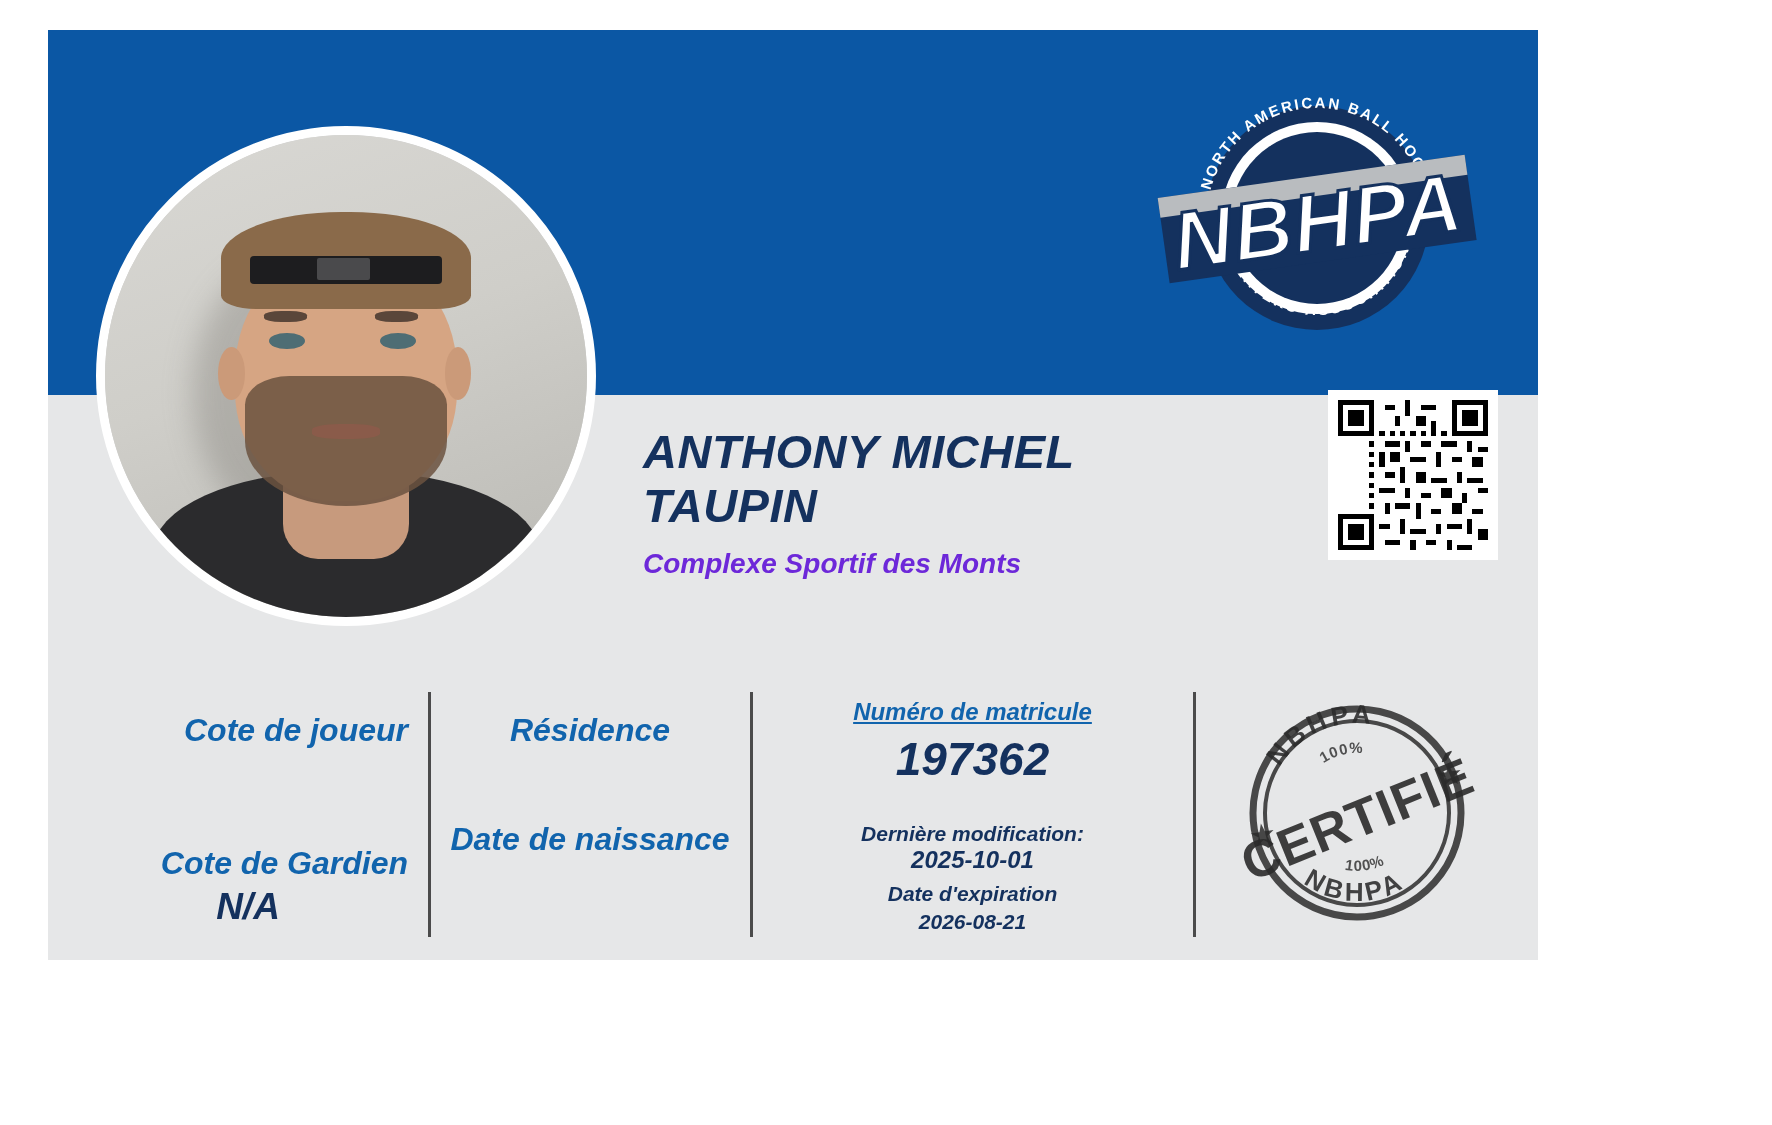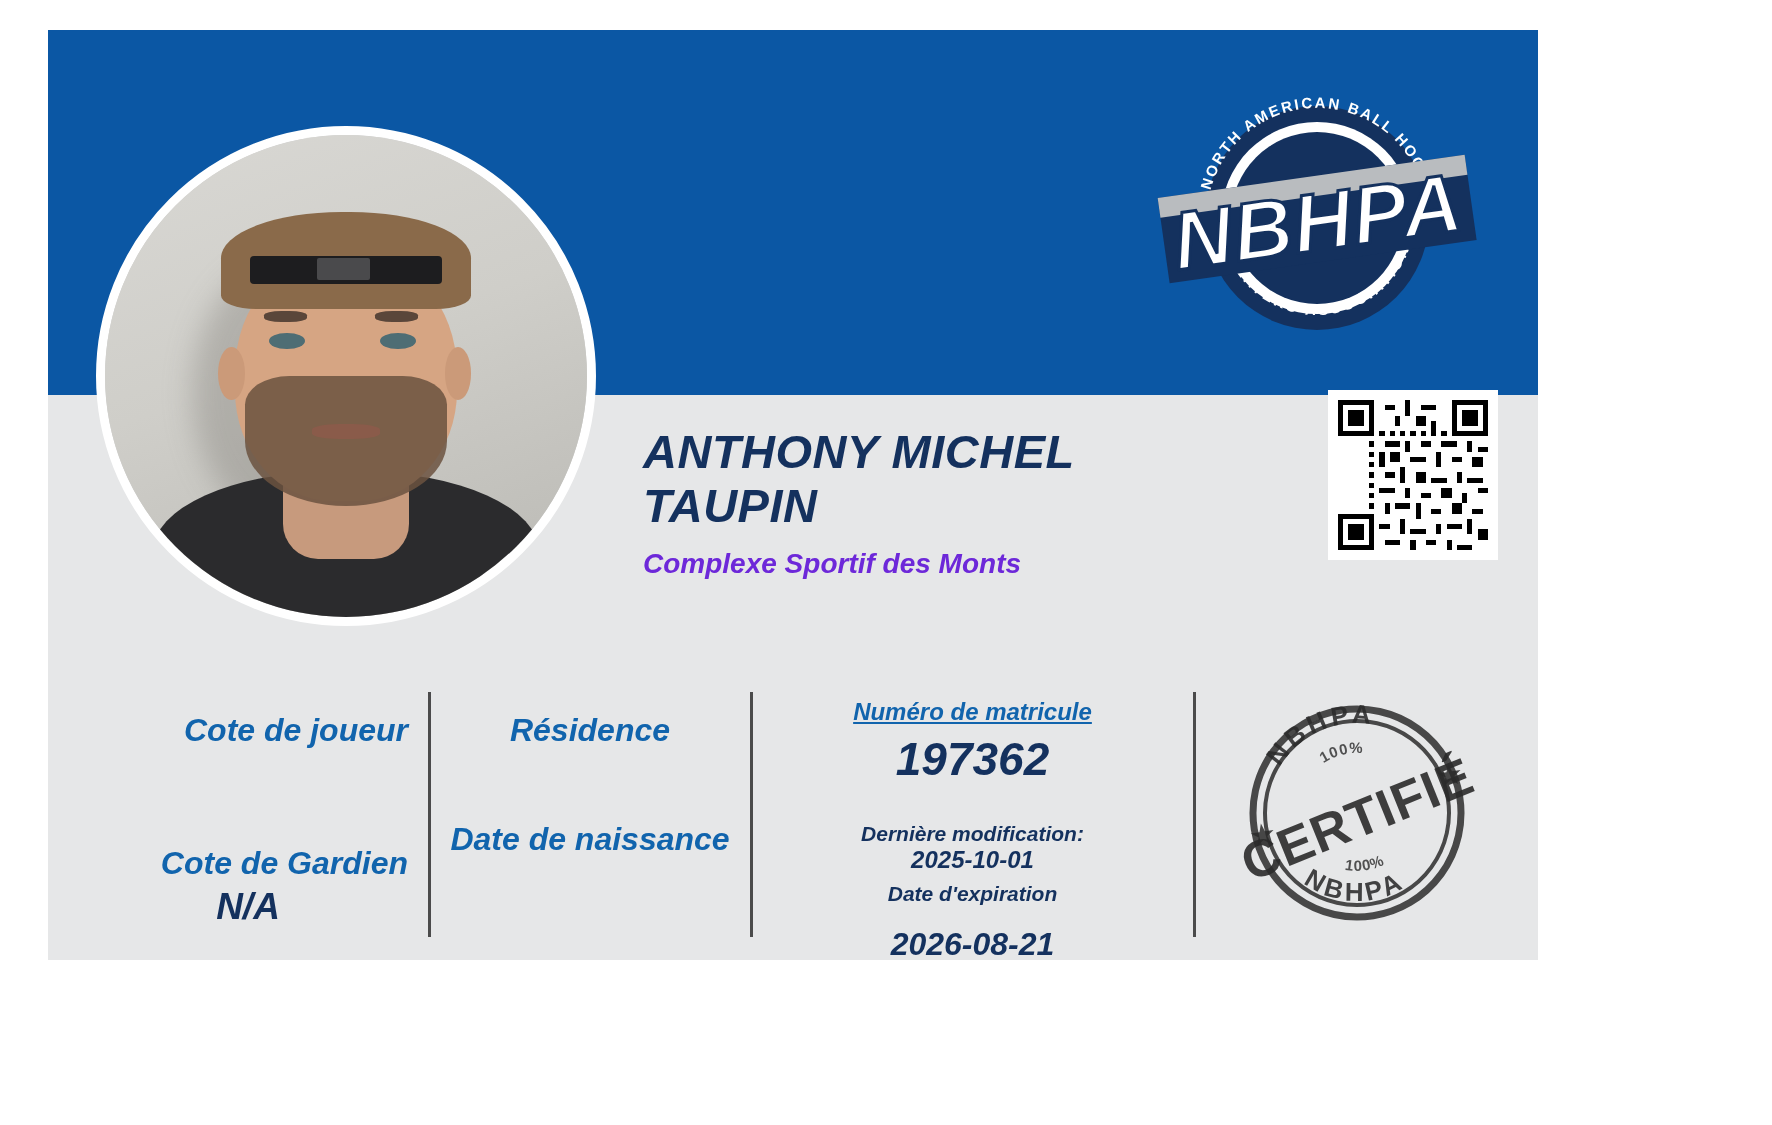--- a/index.html
+++ b/index.html
@@ -257,21 +257,21 @@
   .col-res .lbl { font-size: 32px; }
   .col-res .val { font-size: 24px; margin-top: 10px; }
   .col-res .dob-lbl { font-size: 32px; margin-top: 72px; text-align: center; }
 
   .col-mat { left: 712px; top: 28px; width: 425px; }
   .col-mat .lbl { font-size: 24px; text-decoration: underline; }
   .col-mat .big { font-size: 46px; margin-top: 6px; }
   .col-mat .small-lbl { font-size: 21px; margin-top: 36px; }
   .col-mat .small-val { font-size: 24px; }
   .col-mat .small-lbl2 { font-size: 21px; margin-top: 8px; }
-  .col-mat .small-val2 { font-size: 32px; margin-top: 20px; }
+  .col-mat .small-val2 { font-size: 21px; margin-top: 4px; }
 
   
   .stamp {
     position: absolute;
     left: 1175px;
     top: 12px;
     width: 268px;
     height: 262px;
     transform: rotate(-9deg);
   }

